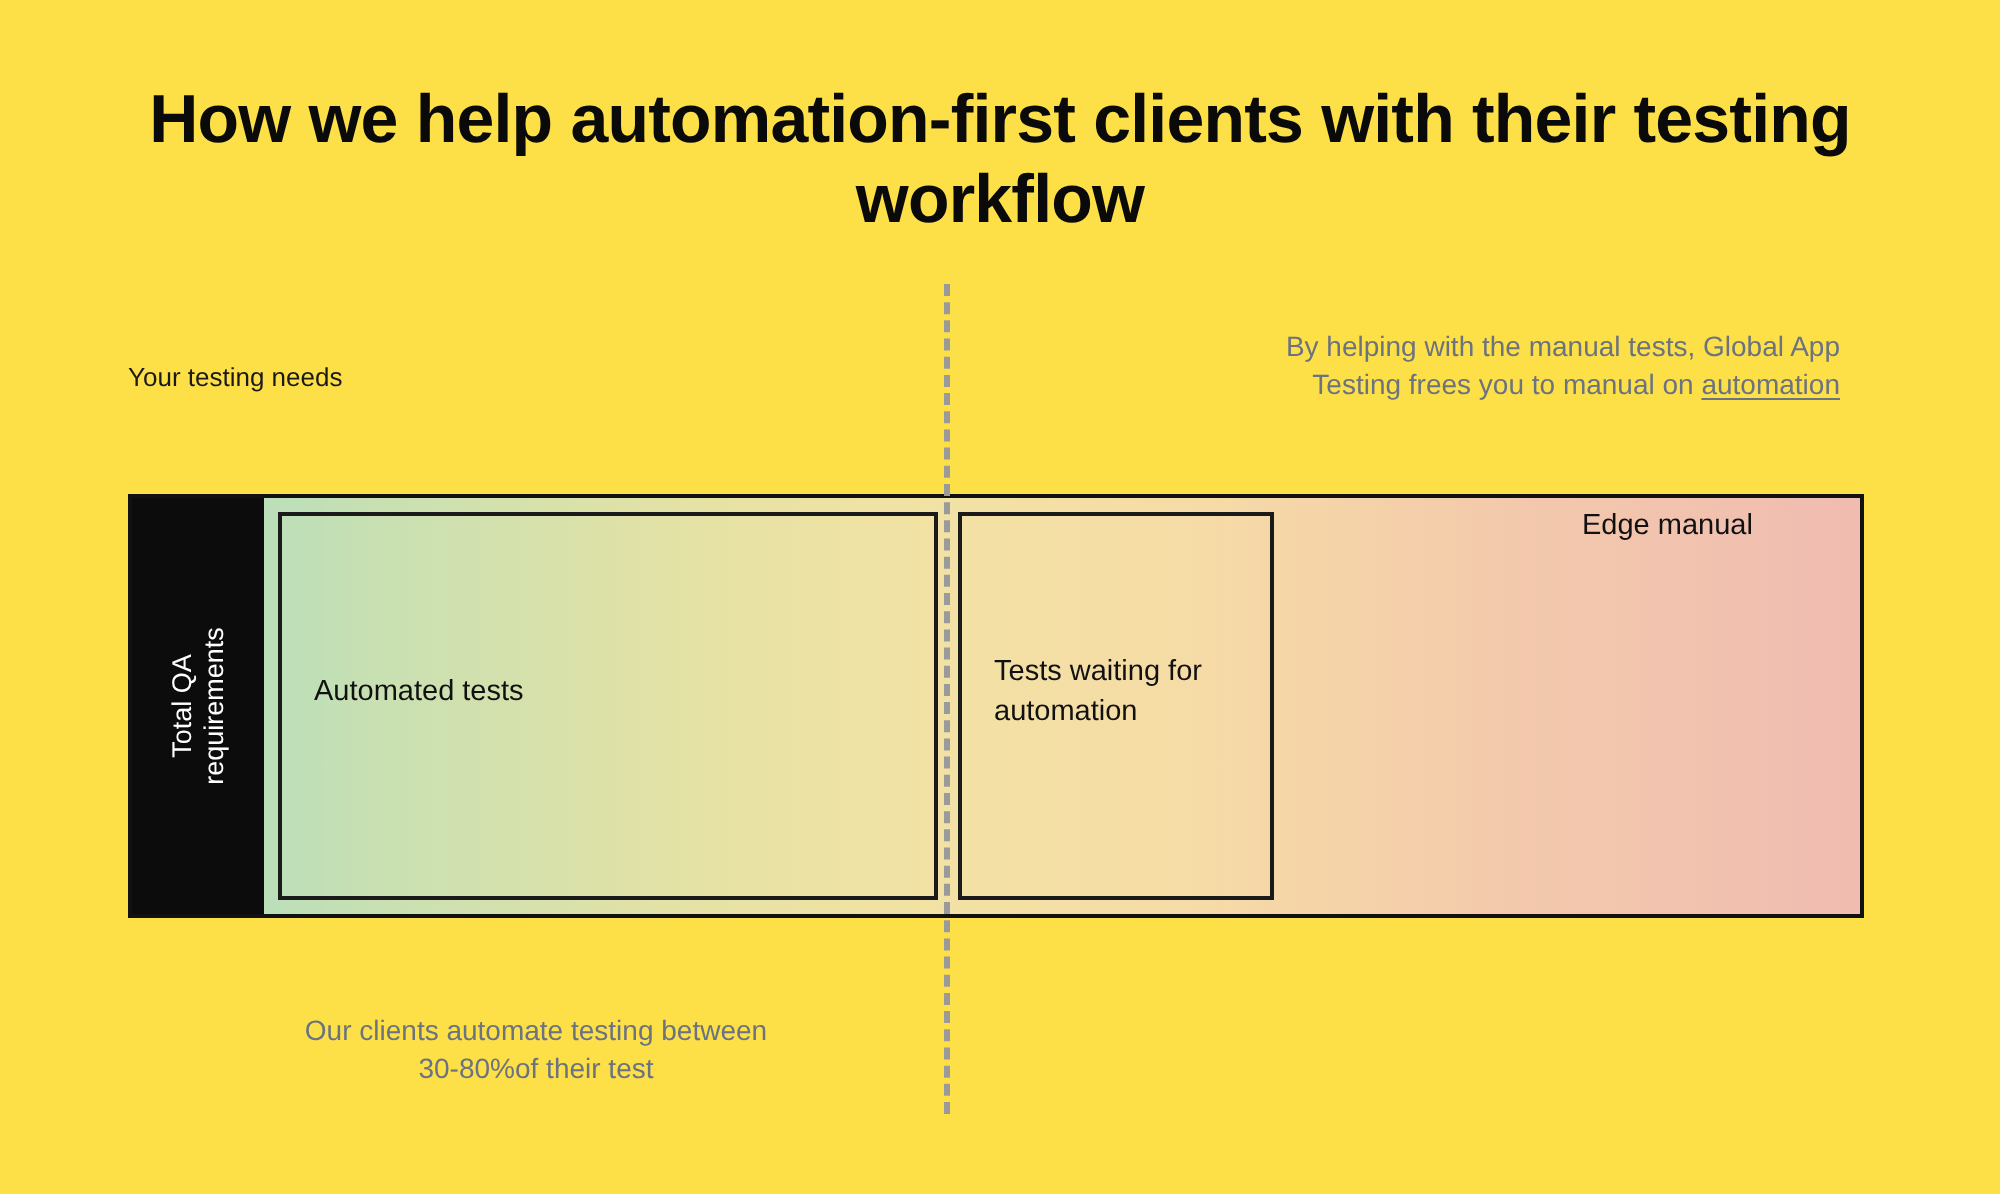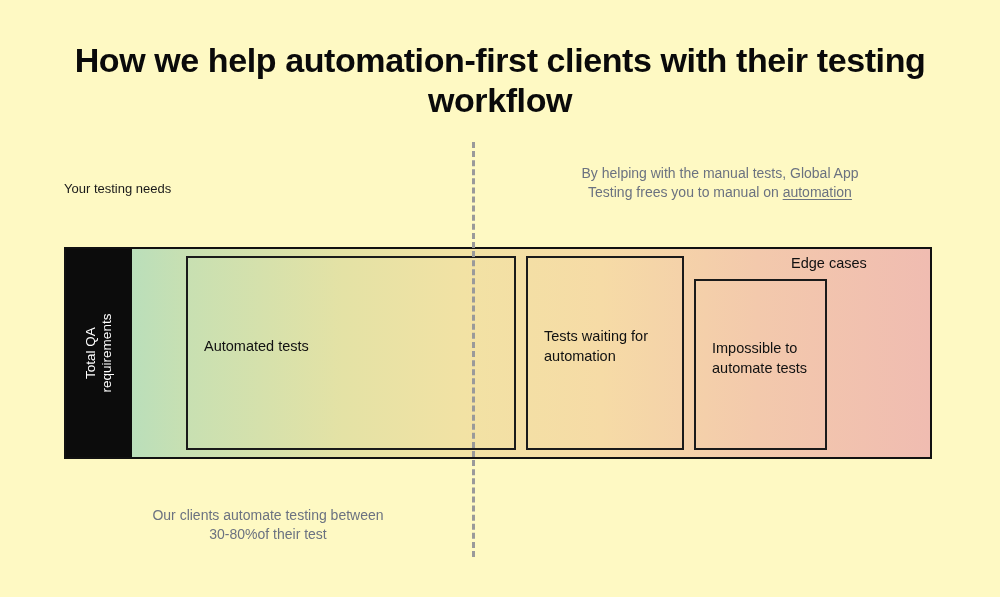--- a/index.html
+++ b/index.html
@@ -9,21 +9,21 @@
     height: 597px;
     background: #ffffff;
     font-family: "Liberation Sans", sans-serif;
     overflow: hidden;
   }
 
   .page {
     position: relative;
     width: 1000px;
     height: 597px;
-    background: #fef9c3;
+    background: #fde047;
   }
 
   
   .title {
     position: absolute;
     left: 60px;
     top: 40px;
     width: 880px;
     text-align: center;
     font-size: 34px;
@@ -54,21 +54,21 @@
     line-height: 20px;
     color: #1a1a1a;
     white-space: nowrap;
   }
 
   .right-note {
     position: absolute;
     left: 520px;
     top: 164px;
     width: 400px;
-    text-align: center;
+    text-align: right;
     font-size: 14px;
     line-height: 19px;
     color: #6b7280;
   }
   .right-note .link {
     color: #6b7280;
     text-decoration: underline;
     text-underline-offset: 2px;
   }
 
@@ -137,21 +137,21 @@
     position: relative;
     border: 2px solid #1a1a1a;
     display: flex;
     flex-direction: column;
     justify-content: center;
     padding: 0 0 14px 16px;
     background: transparent;
   }
   .seg + .seg { margin-left: 10px; }
 
-  .seg-1 { flex: 0 0 330px; margin-left: 47px; }
+  .seg-1 { flex: 0 0 330px; }
   .seg-2 { flex: 0 0 158px; }
   .seg-3 { flex: 0 0 135px; }
   .seg-4 { flex: 0 0 133px; margin-top: 23px; }
 
   .seg-label {
     font-size: 14.5px;
     line-height: 20px;
     color: #111111;
     white-space: pre-line;
   }
@@ -194,28 +194,24 @@
     </div>
 
     <div class="segments">
       <div class="seg seg-1">
         <div class="seg-label">Automated tests</div>
       </div>
       <div class="seg seg-2">
         <div class="seg-label">Tests waiting for
 automation</div>
       </div>
-      <div class="seg seg-4">
-        <div class="seg-label">Impossible to
-automate tests</div>
-      </div>
     </div>
 
   </div>
 
-  <div class="edge-caption">Edge cases</div>
+  <div class="edge-caption">Edge manual</div>
 
   <div class="bottom-note">
     <span>Our clients automate testing between</span><br>
     <span>30-80%of their test</span>
   </div>
 
 </div>
 
 </body></html>

